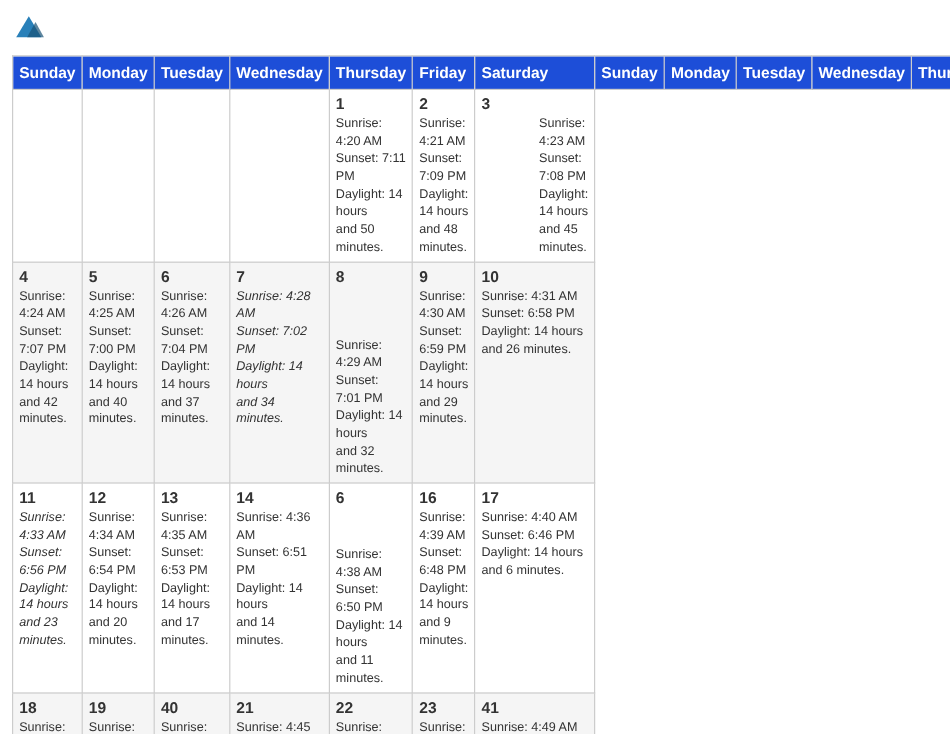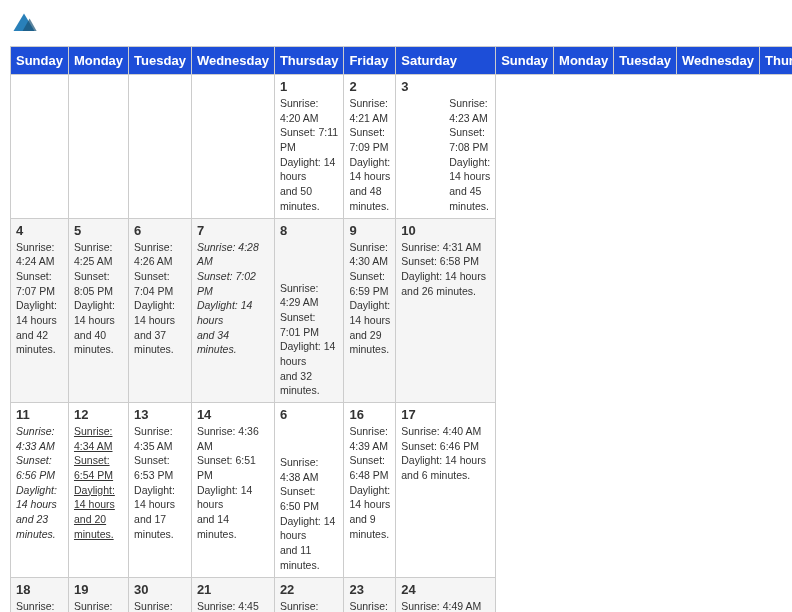--- a/index.html
+++ b/index.html
@@ -153,21 +153,21 @@
         <td>
           <div class="day-num">4</div>
           <div class="day-info" style="white-space: pre-line;">Sunrise: 4:24 AM
 Sunset: 7:07 PM
 Daylight: 14 hours
 and 42 minutes.</div>
         </td>
         <td>
           <div class="day-num">5</div>
           <div class="day-info" style="white-space: pre-line;">Sunrise: 4:25 AM
-Sunset: 8:05 PM
+Sunset: 7:00 PM
 Daylight: 14 hours
 and 40 minutes.</div>
         </td>
         <td>
           <div class="day-num">6</div>
           <div class="day-info" style="white-space: pre-line;">Sunrise: 4:26 AM
 Sunset: 7:04 PM
 Daylight: 14 hours
 and 37 minutes.</div>
         </td>
@@ -203,21 +203,21 @@
       <tr>
         <td>
           <div class="day-num">11</div>
           <div class="day-info" style="white-space: pre-line; font-style: italic;">Sunrise: 4:33 AM
 Sunset: 6:56 PM
 Daylight: 14 hours
 and 23 minutes.</div>
         </td>
         <td>
           <div class="day-num">12</div>
-          <div class="day-info" style="white-space: pre-line; text-decoration: underline;">Sunrise: 4:34 AM
+          <div class="day-info" style="white-space: pre-line;">Sunrise: 4:34 AM
 Sunset: 6:54 PM
 Daylight: 14 hours
 and 20 minutes.</div>
         </td>
         <td>
           <div class="day-num">13</div>
           <div class="day-info" style="white-space: pre-line;">Sunrise: 4:35 AM
 Sunset: 6:53 PM
 Daylight: 14 hours
 and 17 minutes.</div>
@@ -260,21 +260,21 @@
 and 3 minutes.</div>
         </td>
         <td>
           <div class="day-num">19</div>
           <div class="day-info" style="white-space: pre-line;">Sunrise: 4:43 AM
 Sunset: 6:43 PM
 Daylight: 14 hours
 and 0 minutes.</div>
         </td>
         <td>
-          <div class="day-num">30</div>
+          <div class="day-num">40</div>
           <div class="day-info" style="white-space: pre-line;">Sunrise: 4:44 AM
 Sunset: 6:41 PM
 Daylight: 13 hours
 and 57 minutes.</div>
         </td>
         <td>
           <div class="day-num">21</div>
           <div class="day-info" style="white-space: pre-line;">Sunrise: 4:45 AM
 Sunset: 6:39 PM
 Daylight: 13 hours
@@ -288,21 +288,21 @@
 and 50 minutes.</div>
         </td>
         <td>
           <div class="day-num">23</div>
           <div class="day-info" style="white-space: pre-line;">Sunrise: 4:48 AM
 Sunset: 6:36 PM
 Daylight: 13 hours
 and 47 minutes.</div>
         </td>
         <td>
-          <div class="day-num">24</div>
+          <div class="day-num">41</div>
           <div class="day-info" style="white-space: pre-line;">Sunrise: 4:49 AM
 Sunset: 6:34 PM
 Daylight: 13 hours
 and 44 minutes.</div>
         </td>
       </tr>
     </tbody>
 </table>
 
 </body></html>

